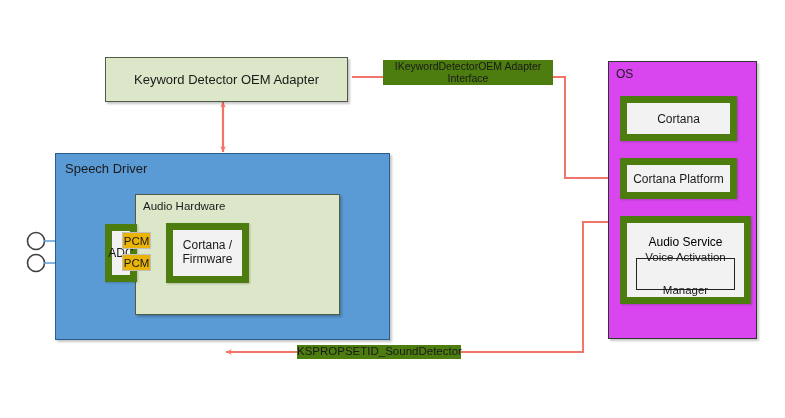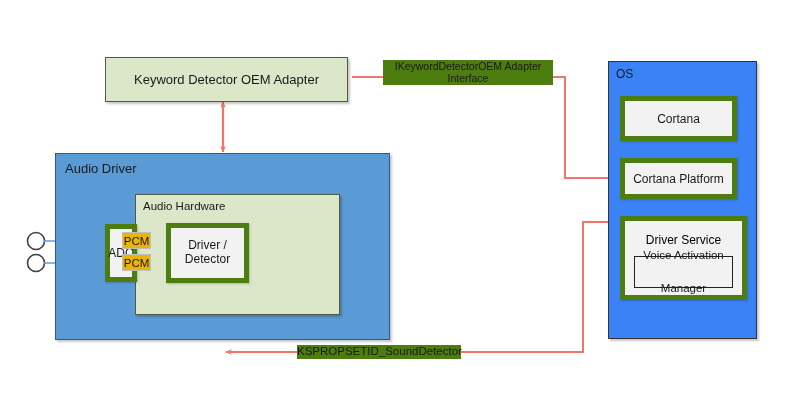--- a/index.html
+++ b/index.html
@@ -44,28 +44,28 @@
     box-shadow: 2px 2px 2px rgba(0,0,0,0.22);
   }
   
   .blue {
     background: #5b9bd5;
     border: 1px solid #2b5d8a;
     box-shadow: 2px 2px 2px rgba(0,0,0,0.22);
   }
   
   .paleblue {
-    background: #3b82f6;
+    background: #d946ef;
     border: 1px solid #333333;
     box-shadow: 2px 2px 2px rgba(0,0,0,0.22);
   }
   
   .grey {
     background: #f2f2f2;
-    border: 5px solid #4d7c0f;
+    border: 7px solid #4d7c0f;
     box-shadow: 1px 1px 2px rgba(0,0,0,0.2);
   }
   .grey-thin {
     background: #f2f2f2;
     border: 1px solid #222222;
   }
   
   .chip {
     position: absolute;
     box-sizing: border-box;
@@ -151,57 +151,57 @@
 
     <line x1="678" y1="141" x2="678" y2="158" stroke="#8c8c8c" stroke-width="1.6" marker-end="url(#greyArrowEnd)" marker-start="url(#greyArrowStart)"></line>
     <line x1="678" y1="198" x2="678" y2="215" stroke="#8c8c8c" stroke-width="1.6" marker-end="url(#greyArrowEnd)" marker-start="url(#greyArrowStart)"></line>
   </svg>
 
   <div class="box green t13" style="left:105px; top:57px; width:243px; height:45px;">
     <span>Keyword Detector OEM Adapter</span>
   </div>
 
   <div class="blue" style="position:absolute; left:55px; top:153px; width:333px; height:185px;">
-    <span class="box-label-tl t13" style="left:9px; top:7px;">Audio Driver</span>
+    <span class="box-label-tl t13" style="left:9px; top:7px;">Speech Driver</span>
   </div>
 
   <div class="green" style="position:absolute; left:135px; top:194px; width:203px; height:119px;">
     <span class="box-label-tl t11" style="left:7px; top:5px;">Audio Hardware</span>
   </div>
 
   <div class="box grey t12" style="left:78px; top:224px; width:32px; height:58px;margin-left:27px;">
     <span>ADC</span>
   </div>
 
   <div class="chip t11" style="left:122px; top:232px; width:29px; height:17px;">
     <span>PCM</span>
   </div>
   <div class="chip t11" style="left:122px; top:254px; width:29px; height:17px;">
     <span>PCM</span>
   </div>
 
   <div class="box grey t12 lh" style="left:166px; top:223px; width:83px; height:60px; flex-direction:column;">
-    <span>Driver /</span>
-    <span>Detector</span>
+    <span>Cortana /</span>
+    <span>Firmware</span>
   </div>
 
   <div class="paleblue" style="position:absolute; left:608px; top:61px; width:147px; height:276px;">
     <span class="box-label-tl t12" style="left:7px; top:5px;">OS</span>
   </div>
 
   <div class="box grey t12" style="left:620px; top:96px; width:117px; height:45px;">
     <span>Cortana</span>
   </div>
 
   <div class="box grey t12" style="left:620px; top:158px; width:117px; height:41px;">
     <span>Cortana Platform</span>
   </div>
 
   <div class="grey" style="position:absolute; left:620px; top:216px; width:117px; height:74px;">
-    <div class="t12" style="position:absolute; left:0; top:12px; width:117px; text-align:center;">Driver Service</div>
+    <div class="t12" style="position:absolute; left:0; top:12px; width:117px; text-align:center;">Audio Service</div>
 
     <div class="box grey-thin t11 lh" style="left:9px; top:35px; width:99px; height:32px; flex-direction:column;gap:20px;">
       <span>Voice Activation</span>
       <span>Manager</span>
     </div>
   </div>
 
   <div class="free-label t10" style="left:383px; top:60px; width:170px;">
     <div>IKeywordDetectorOEM Adapter</div>
     <div>Interface</div>

